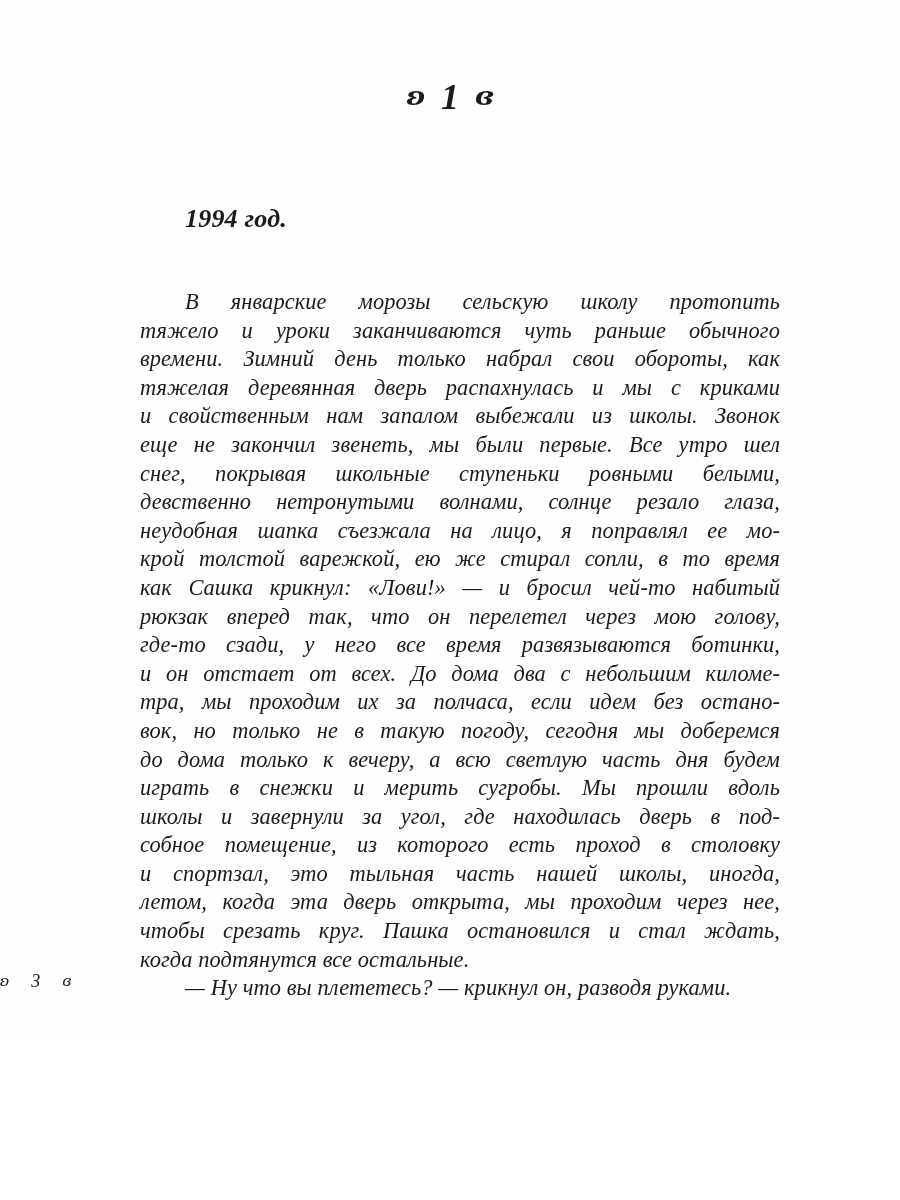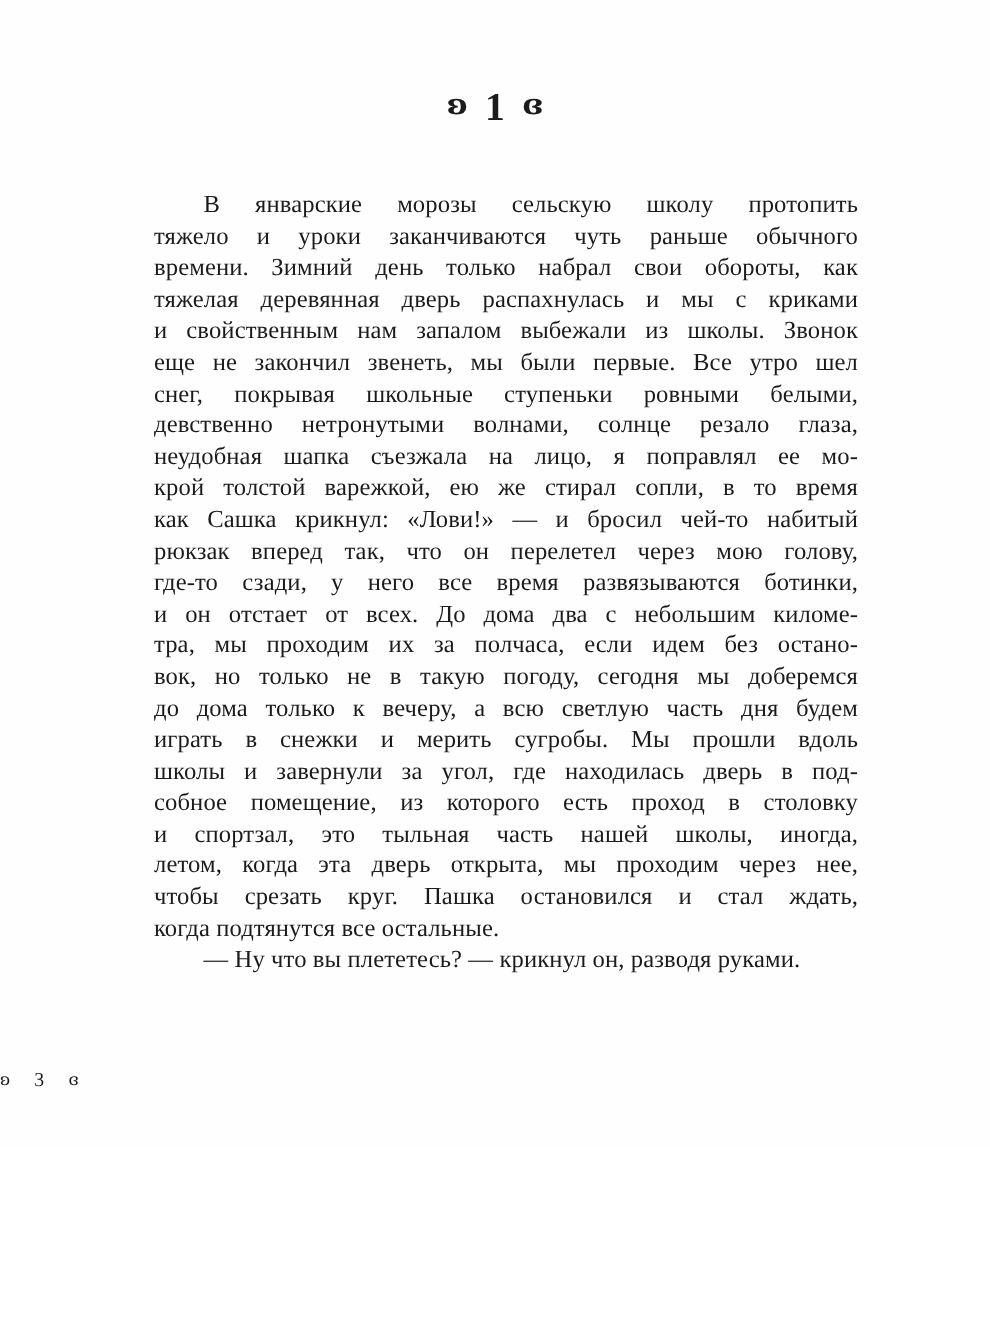--- a/index.html
+++ b/index.html
@@ -9,20 +9,21 @@
   }
   .page {
     position: relative;
     width: 900px;
     height: 1044px;
     background: #fefefe;
     color: #1b1b1b;
     font-family: "Liberation Serif", "DejaVu Serif", serif;
     overflow: hidden;
     box-sizing: border-box;
+    font-style: italic;
   }
   
   .chapter-head {
     padding-top: 76px;
     text-align: center;
     white-space: nowrap;
   }
   .chapter-number {
     font-size: 36px;
     font-weight: 700;
@@ -91,20 +92,21 @@
 </style>
 </head>
 <body>
 
 <div class="page">
 
   <div class="chapter-head">
     <span class="orn">ʚ</span><span class="chapter-number">1</span><span class="orn">ɞ</span>
   </div>
 
+  <div class="section-heading">1994 год.</div>
 
   <div class="body-text">
       <div class="paragraph">
         <div class="line first">В январские морозы сельскую школу протопить</div>
         <div class="line">тяжело и уроки заканчиваются чуть раньше обычного</div>
         <div class="line">времени. Зимний день только набрал свои обороты, как</div>
         <div class="line">тяжелая деревянная дверь распахнулась и мы с криками</div>
         <div class="line">и свойственным нам запалом выбежали из школы. Звонок</div>
         <div class="line">еще не закончил звенеть, мы были первые. Все утро шел</div>
         <div class="line">снег, покрывая школьные ступеньки ровными белыми,</div>

